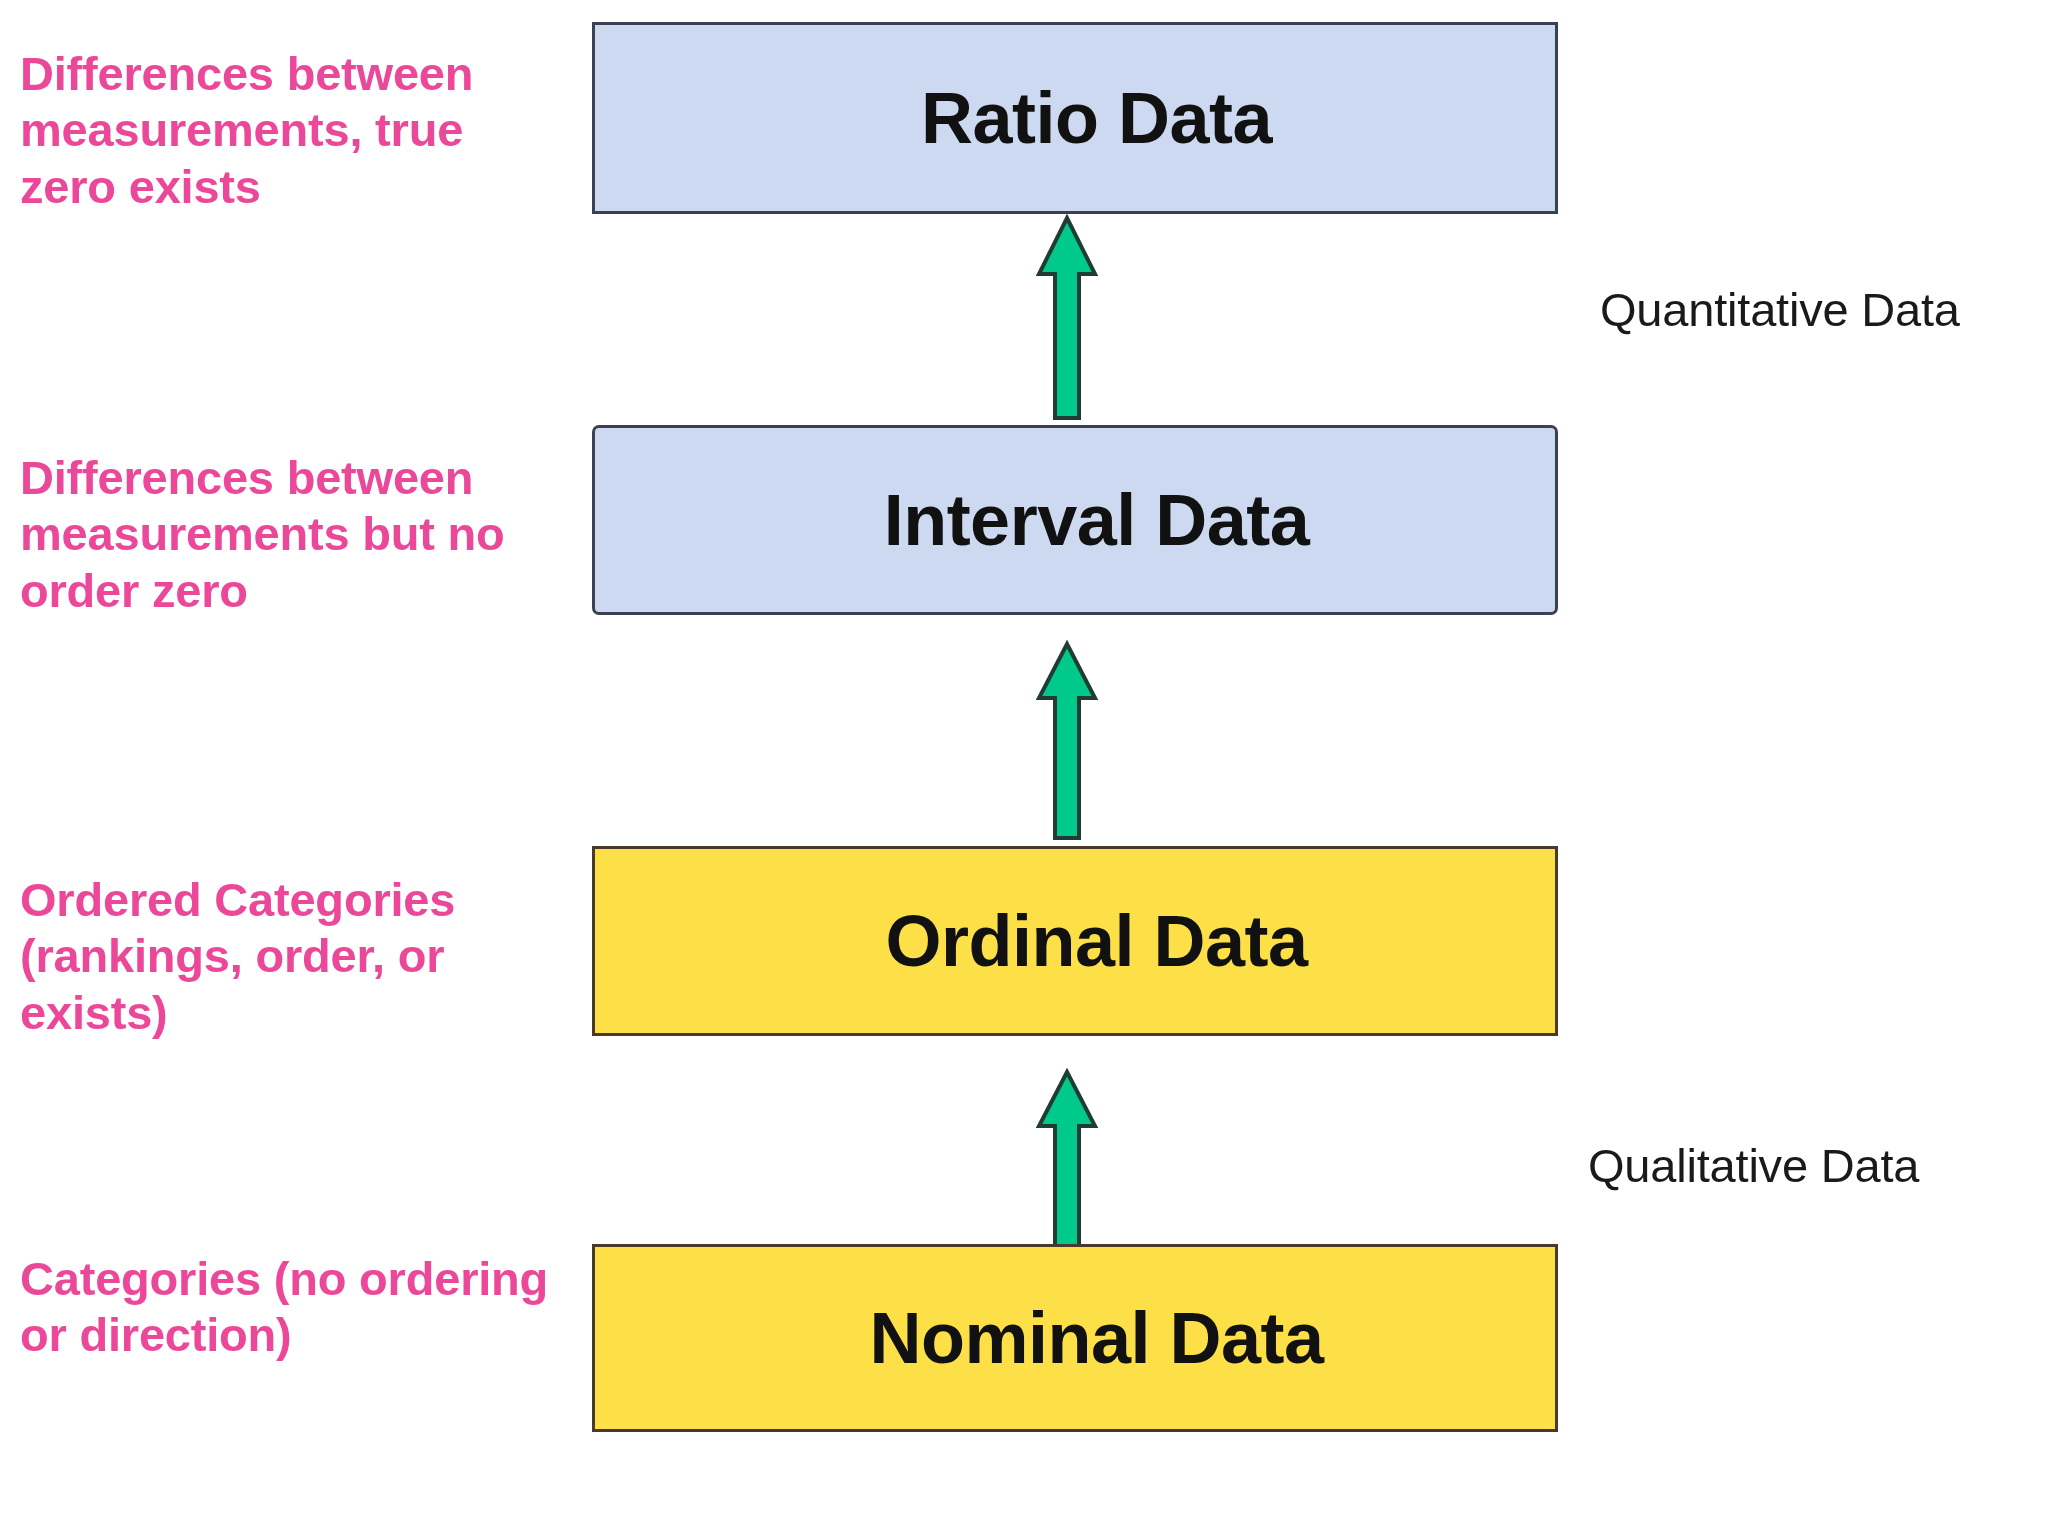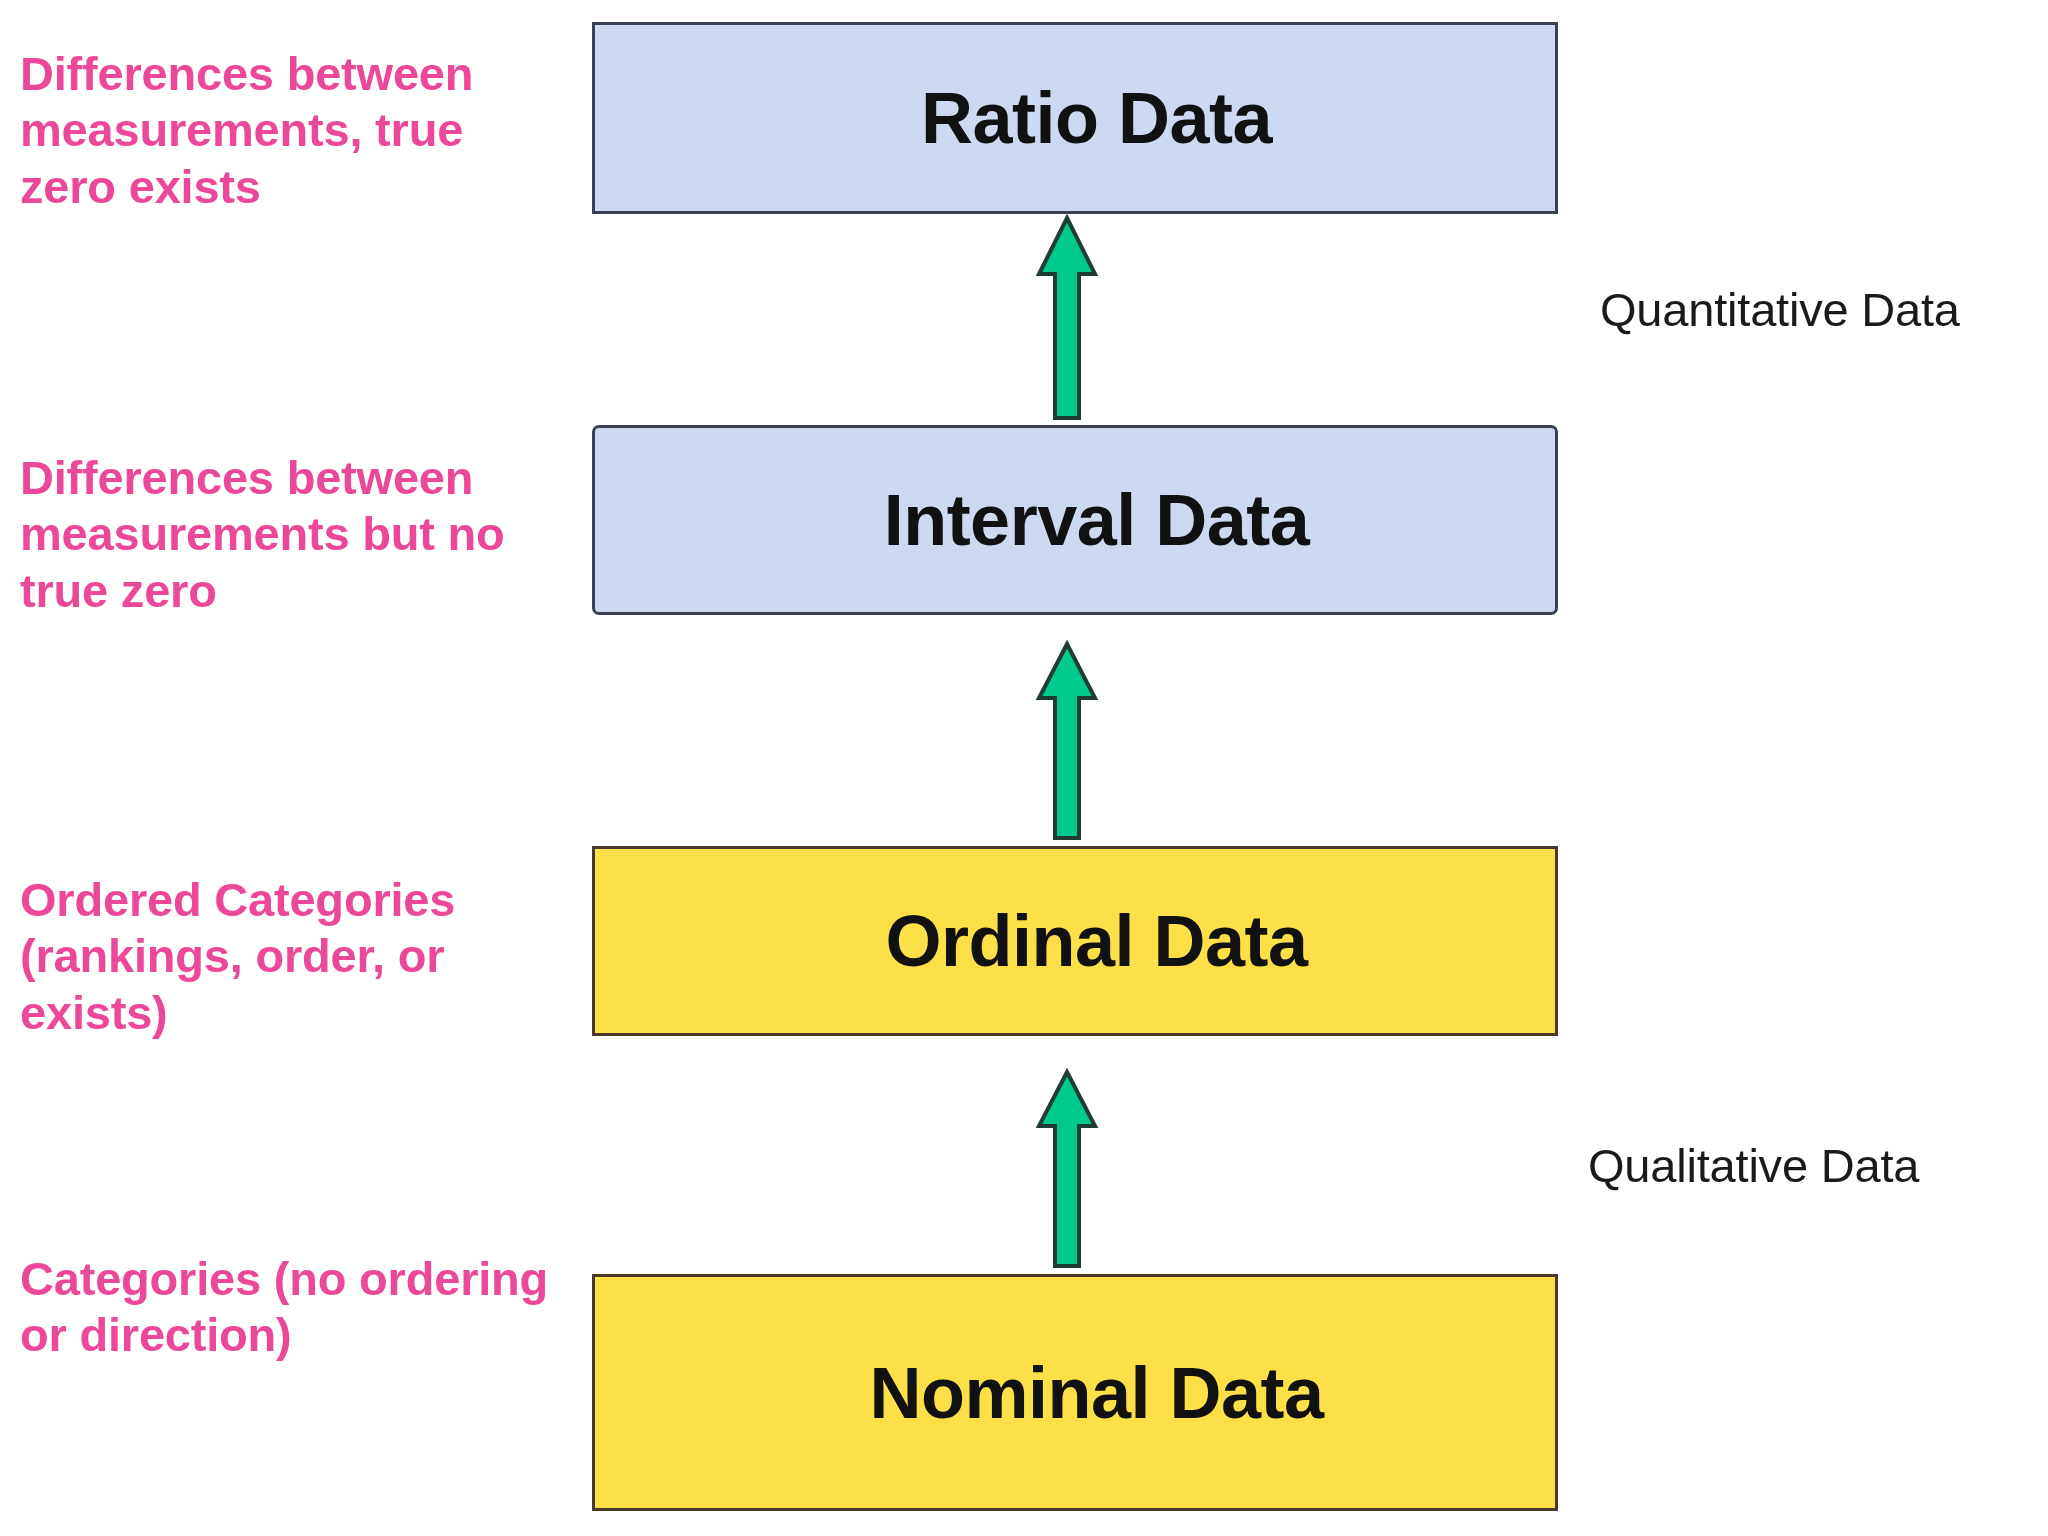--- a/index.html
+++ b/index.html
@@ -61,21 +61,21 @@
     border: 3px solid #3b4152;
   }
   .box-peach {
     background: #fde047;
     border: 3px solid #4a3a2c;
   }
 
   .box-ratio    { top: 22px;   height: 192px; }
   .box-interval { top: 425px;  height: 190px; border-radius: 7px; }
   .box-ordinal  { top: 846px;  height: 190px; }
-  .box-nominal  { top: 1274px; height: 237px; }
+  .box-nominal  { top: 1244px; height: 188px; }
 
   
   .arrow {
     position: absolute;
     left: 1035px;
     width: 64px;
   }
   .arrow svg { display: block; width: 100%; height: 100%; }
   .arrow-top    { top: 214px;  height: 208px; }
   .arrow-mid    { top: 640px;  height: 202px; }
@@ -103,21 +103,21 @@
   <div class="box box-blue box-ratio">
     <span class="box-label">Ratio Data</span>
   </div>
 
   <div class="arrow arrow-top">
     <svg viewBox="0 0 64 208" preserveAspectRatio="none">
       <polygon points="32,4 60,60 44,60 44,204 20,204 20,60 4,60" fill="#00c98c" stroke="#1f3d33" stroke-width="4" stroke-linejoin="miter"></polygon>
     </svg>
   </div>
 
-  <div class="desc desc-interval">Differences between measurements but no true zero</div>
+  <div class="desc desc-interval">Differences between measurements but no order zero</div>
 
   <div class="box box-blue box-interval">
     <span class="box-label">Interval Data</span>
   </div>
 
   <div class="arrow arrow-mid">
     <svg viewBox="0 0 64 202" preserveAspectRatio="none">
       <polygon points="32,4 60,58 44,58 44,198 20,198 20,58 4,58" fill="#00c98c" stroke="#1f3d33" stroke-width="4" stroke-linejoin="miter"></polygon>
     </svg>
   </div>

